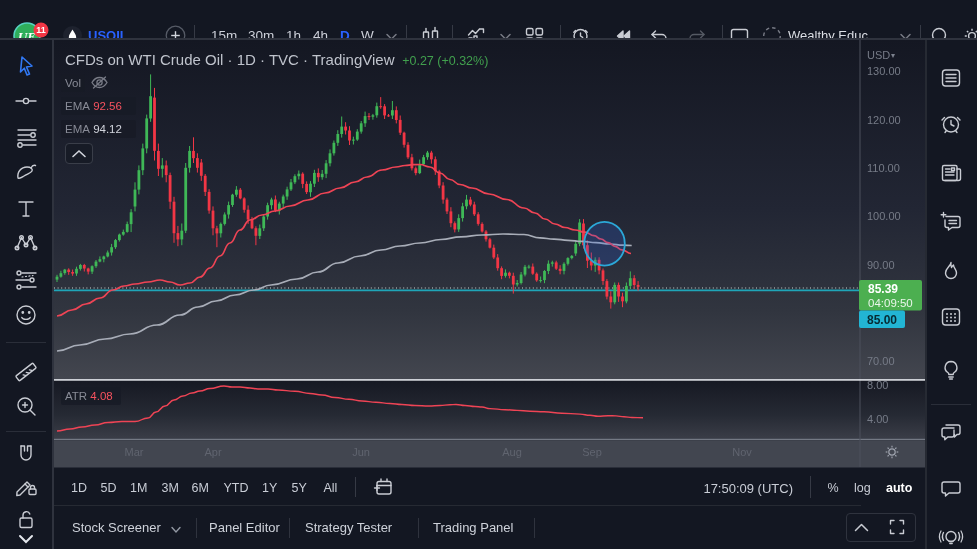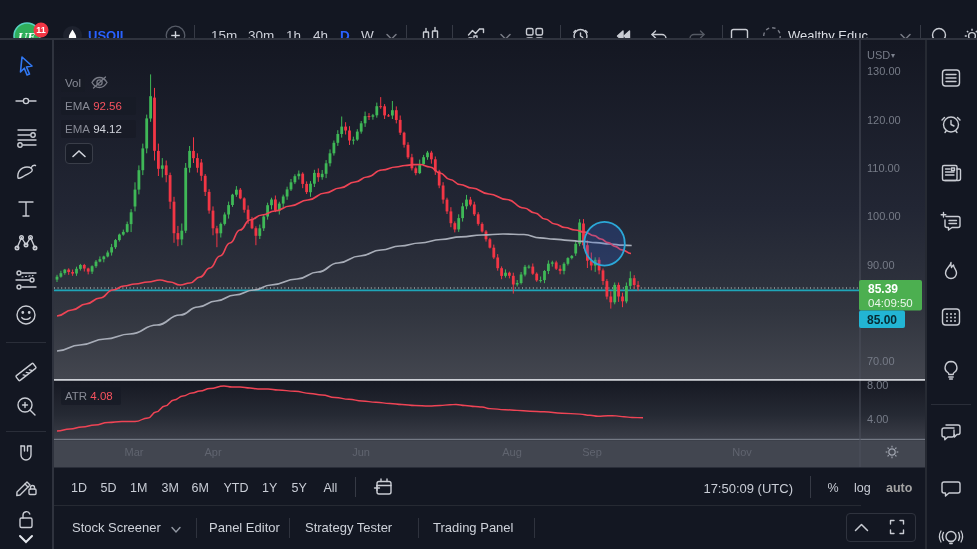--- a/index.html
+++ b/index.html
@@ -18,21 +18,21 @@
 #footer { position:absolute; left:54px; top:505px; width:807px; height:44px; background:#131722;
   border-top:1px solid #262a33; }
 .vsep { position:absolute; width:1px; background:#363a45; }
 .vsep2 { position:absolute; width:1px; background:#363a45; }
 .vsep3 { position:absolute; top:12px; width:1px; height:20px; background:#2f333e; }
 .hsep { position:absolute; height:1px; background:#2a2e39; }
 .tt { position:absolute; top:12px;text-decoration:underline; }
 .tfb { position:absolute; top:11.5px; font-size:13.5px; color:#cdd0d9; }
 .tfb.blue { color:#2962ff; font-weight:bold; }
 .bbt { position:absolute; top:480px; font-size:12.5px; color:#c9cdd6; }
-.bbt.blue { color:#a3a3a3; font-weight:bold; }
+.bbt.blue { color:#ffffff; font-weight:bold; }
 #bottombar .bbt { top:13px; }
 .ftt { position:absolute; top:14px; font-size:13px; color:#ced2da; }
 .lgt { position:absolute; white-space:nowrap; }
 .lgr { position:absolute; height:18px; background:rgba(23,27,38,0.85); font-size:11.5px;
   padding-left:4px; line-height:18px; border-radius:2px; }
 </style></head>
 <body>
 <div id="page">
   <div id="topbar">
       <svg class="ic" style="left:12px;top:5px" width="46" height="30" viewBox="0 0 46 30">
@@ -616,20 +616,21 @@
           </g>
         </g>
 <g font-family="Liberation Sans, sans-serif">
 <rect x="805" y="240" width="63" height="30.5" rx="2" fill="#4caf50"></rect>
 <text x="814" y="252.5" font-size="12" font-weight="bold" fill="#ffffff">85.39</text>
 <text x="814" y="266.5" font-size="11.5" fill="#eaf6ea">04:09:50</text>
 <rect x="805" y="270.5" width="46" height="17.5" rx="2" fill="#22b5d4"></rect>
 <text x="813" y="283.5" font-size="12" font-weight="bold" fill="#062b33">85.00</text>
 </g>
 </svg>
+<div class="lgt" style="left:11px;top:11px;font-size:15px;color:#bfc3cc">CFDs on WTI Crude Oil · 1D · TVC · TradingView <span style="color:#41a04e;font-size:12.5px">&nbsp;+0.27 (+0.32%)</span></div>
 <div class="lgr" style="left:7px;top:34px;width:24px"><span style="color:#888b96">Vol</span></div>
 <svg class="ic" style="left:36px;top:35px" width="19" height="15" viewBox="0 0 19 15">
 <g stroke="#787b86" stroke-width="1.3" fill="none" stroke-linecap="round">
 <path d="M2 7.5 C4 4 7 2.5 9.5 2.5 C12 2.5 15 4 17 7.5 C15 11 12 12.5 9.5 12.5 C7 12.5 4 11 2 7.5 Z"></path>
 <circle cx="9.5" cy="7.5" r="2.6"></circle>
           <line x1="3.5" y1="13" x2="15.5" y2="2"></line>
         </g>
       </svg>
 <div class="lgr" style="left:7px;top:57px;width:75px"><span style="color:#888b96">EMA</span>&nbsp;<span style="color:#f7525f">92.56</span></div>
 <div class="lgr" style="left:7px;top:80px;width:75px"><span style="color:#888b96">EMA</span>&nbsp;<span style="color:#d1d4dc">94.12</span></div>

